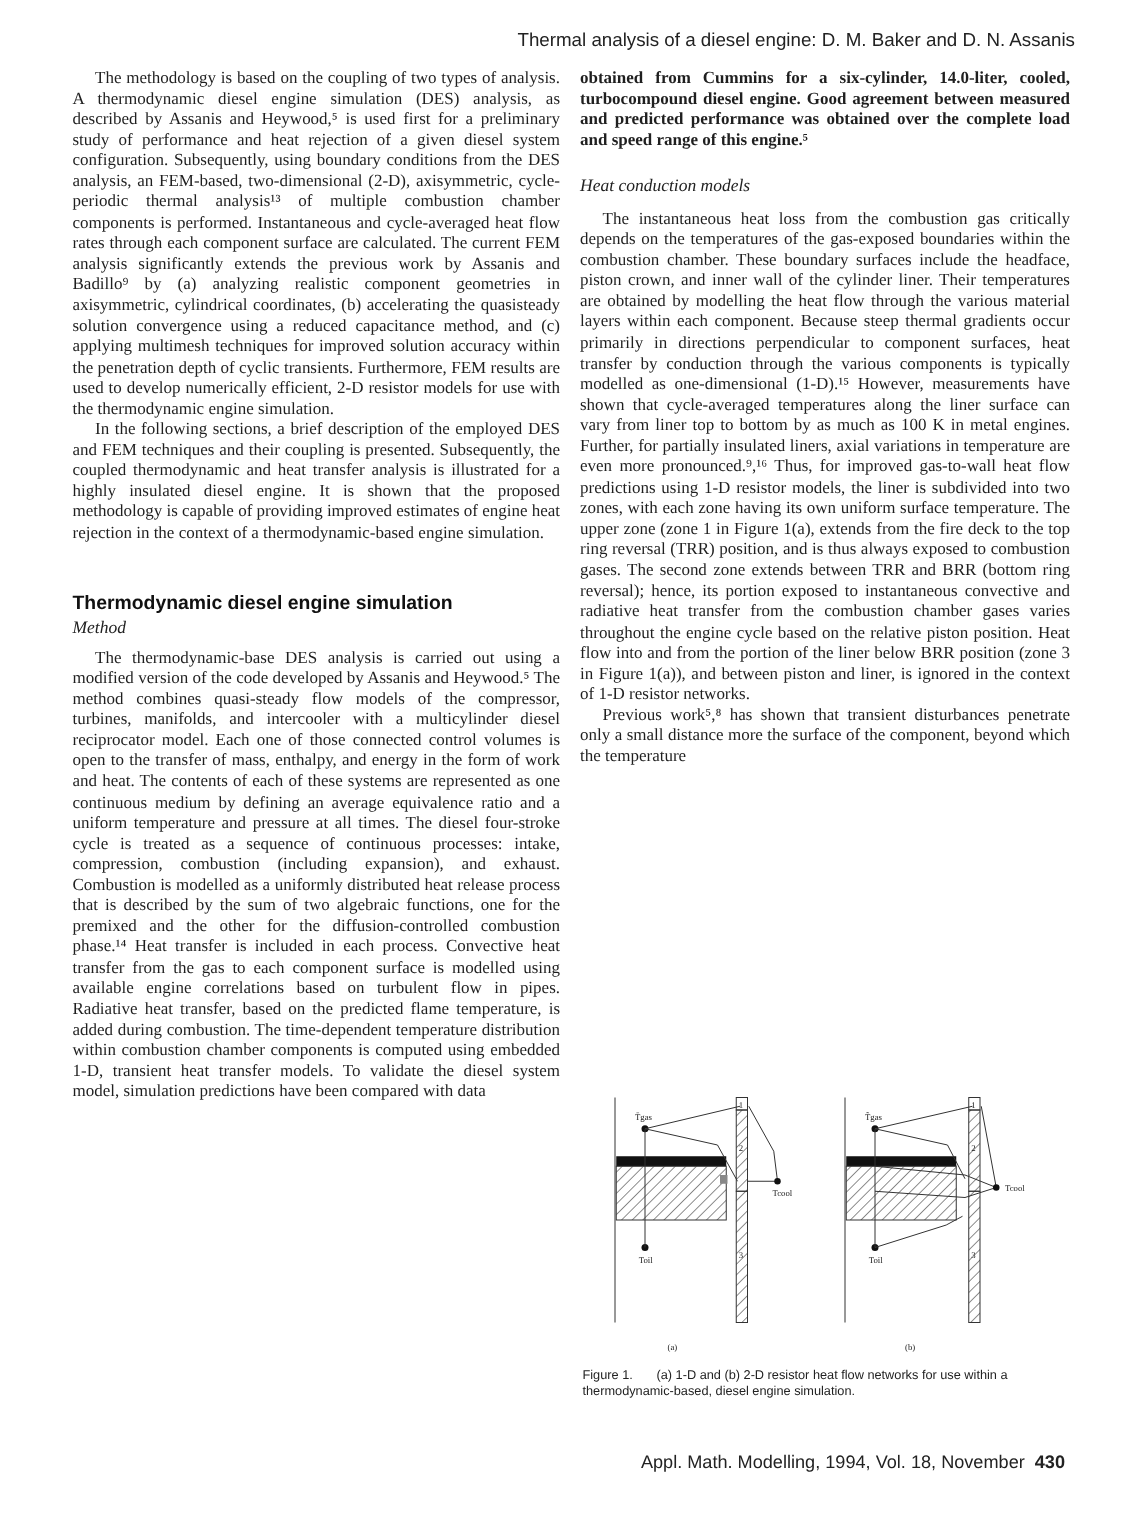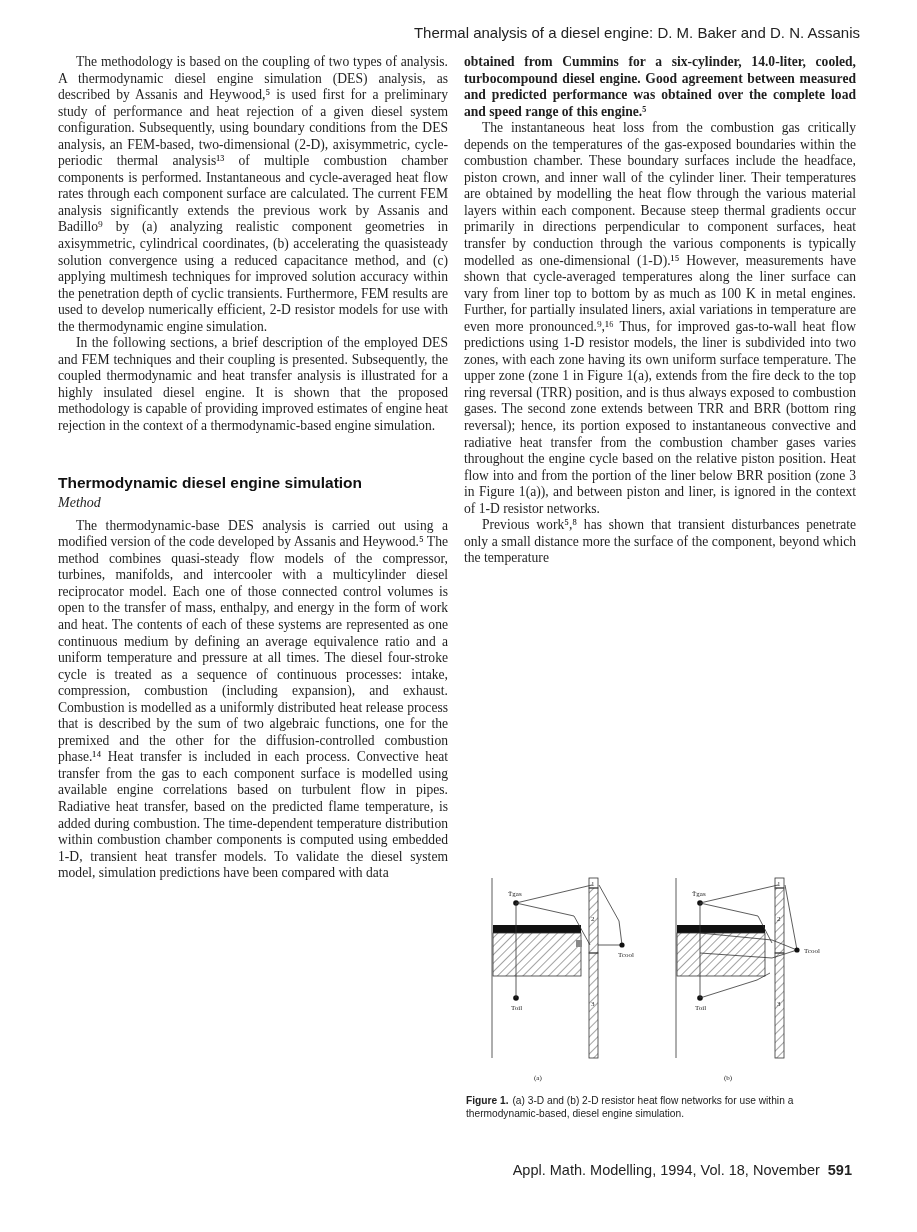--- a/index.html
+++ b/index.html
@@ -27,21 +27,21 @@
   }
   .right .subsection-title { margin: 22px 0 8px 0; }
   .figure {
     position: absolute; left: 462px; top: 858px; width: 400px; height: 230px;
   }
   .figure svg { display: block; }
   .caption {
     position: absolute; left: 466px; top: 1094px; width: 390px;
     font-family: "Liberation Sans", sans-serif; font-size: 10.2px; line-height: 13px; color: #222;
   }
-  .caption .fig-label { font-weight: bold; margin-right: 4px; }
+  .caption .fig-label { font-weight: normal; margin-right: 19px; }
   .footer {
     position: absolute; left: 440px; top: 1162px; width: 412px; text-align: right;
     font-family: "Liberation Sans", sans-serif; font-size: 14.5px; color: #222;
   }
   .footer .page-num { font-weight: bold; margin-left: 8px; }
   .fig-text { font-family: "Liberation Serif", serif; font-size: 7px; fill: #222; }
 </style>
 </head>
 <body>
 
@@ -50,20 +50,21 @@
 <div class="col left">
   <p>The methodology is based on the coupling of two types of analysis. A thermodynamic diesel engine simulation (DES) analysis, as described by Assanis and Heywood,⁵ is used first for a preliminary study of performance and heat rejection of a given diesel system configuration. Subsequently, using boundary conditions from the DES analysis, an FEM-based, two-dimensional (2-D), axisymmetric, cycle-periodic thermal analysis¹³ of multiple combustion chamber components is performed. Instantaneous and cycle-averaged heat flow rates through each component surface are calculated. The current FEM analysis significantly extends the previous work by Assanis and Badillo⁹ by (a) analyzing realistic component geometries in axisymmetric, cylindrical coordinates, (b) accelerating the quasisteady solution convergence using a reduced capacitance method, and (c) applying multimesh techniques for improved solution accuracy within the penetration depth of cyclic transients. Furthermore, FEM results are used to develop numerically efficient, 2-D resistor models for use with the thermodynamic engine simulation.</p>
   <p>In the following sections, a brief description of the employed DES and FEM techniques and their coupling is presented. Subsequently, the coupled thermodynamic and heat transfer analysis is illustrated for a highly insulated diesel engine. It is shown that the proposed methodology is capable of providing improved estimates of engine heat rejection in the context of a thermodynamic-based engine simulation.</p>
   <div class="section-title">Thermodynamic diesel engine simulation</div>
   <div class="subsection-title">Method</div>
   <p>The thermodynamic-base DES analysis is carried out using a modified version of the code developed by Assanis and Heywood.⁵ The method combines quasi-steady flow models of the compressor, turbines, manifolds, and intercooler with a multicylinder diesel reciprocator model. Each one of those connected control volumes is open to the transfer of mass, enthalpy, and energy in the form of work and heat. The contents of each of these systems are represented as one continuous medium by defining an average equivalence ratio and a uniform temperature and pressure at all times. The diesel four-stroke cycle is treated as a sequence of continuous processes: intake, compression, combustion (including expansion), and exhaust. Combustion is modelled as a uniformly distributed heat release process that is described by the sum of two algebraic functions, one for the premixed and the other for the diffusion-controlled combustion phase.¹⁴ Heat transfer is included in each process. Convective heat transfer from the gas to each component surface is modelled using available engine correlations based on turbulent flow in pipes. Radiative heat transfer, based on the predicted flame temperature, is added during combustion. The time-dependent temperature distribution within combustion chamber components is computed using embedded 1-D, transient heat transfer models. To validate the diesel system model, simulation predictions have been compared with data</p>
 </div>
 
 <div class="col right">
   <p class="noindent">obtained from Cummins for a six-cylinder, 14.0-liter, cooled, turbocompound diesel engine. Good agreement between measured and predicted performance was obtained over the complete load and speed range of this engine.⁵</p>
+  <div class="subsection-title">Heat conduction models</div>
   <p>The instantaneous heat loss from the combustion gas critically depends on the temperatures of the gas-exposed boundaries within the combustion chamber. These boundary surfaces include the headface, piston crown, and inner wall of the cylinder liner. Their temperatures are obtained by modelling the heat flow through the various material layers within each component. Because steep thermal gradients occur primarily in directions perpendicular to component surfaces, heat transfer by conduction through the various components is typically modelled as one-dimensional (1-D).¹⁵ However, measurements have shown that cycle-averaged temperatures along the liner surface can vary from liner top to bottom by as much as 100 K in metal engines. Further, for partially insulated liners, axial variations in temperature are even more pronounced.⁹,¹⁶ Thus, for improved gas-to-wall heat flow predictions using 1-D resistor models, the liner is subdivided into two zones, with each zone having its own uniform surface temperature. The upper zone (zone 1 in Figure 1(a), extends from the fire deck to the top ring reversal (TRR) position, and is thus always exposed to combustion gases. The second zone extends between TRR and BRR (bottom ring reversal); hence, its portion exposed to instantaneous convective and radiative heat transfer from the combustion chamber gases varies throughout the engine cycle based on the relative piston position. Heat flow into and from the portion of the liner below BRR position (zone 3 in Figure 1(a)), and between piston and liner, is ignored in the context of 1-D resistor networks.</p>
   <p>Previous work⁵,⁸ has shown that transient disturbances penetrate only a small distance more the surface of the component, beyond which the temperature</p>
 </div>
 
 <div class="figure">
   <svg width="400" height="230" viewBox="0 0 400 230">
     <defs>
       <pattern id="hatch" width="6" height="6" patternUnits="userSpaceOnUse" patternTransform="rotate(45)">
         <line x1="0" y1="0" x2="0" y2="6" stroke="#333" stroke-width="0.9"></line>
       </pattern>
@@ -115,18 +116,18 @@
       <text class="fig-text" x="33" y="152">Toil</text>
       <text class="fig-text" x="115" y="28">1</text>
       <text class="fig-text" x="115" y="63">2</text>
       <text class="fig-text" x="115" y="148">3</text>
       <text class="fig-text" x="62" y="222">(b)</text>
     </g>
   </svg>
 </div>
 
 <div class="caption">
-  <span class="fig-label">Figure 1.</span><span>(a) 3-D and (b) 2-D resistor heat flow networks for use within a thermodynamic-based, diesel engine simulation.</span>
+  <span class="fig-label">Figure 1.</span><span>(a) 1-D and (b) 2-D resistor heat flow networks for use within a thermodynamic-based, diesel engine simulation.</span>
 </div>
 
 <div class="footer">
-  <span>Appl. Math. Modelling, 1994, Vol. 18, November</span><span class="page-num">591</span>
+  <span>Appl. Math. Modelling, 1994, Vol. 18, November</span><span class="page-num">430</span>
 </div>
 
 </body></html>

